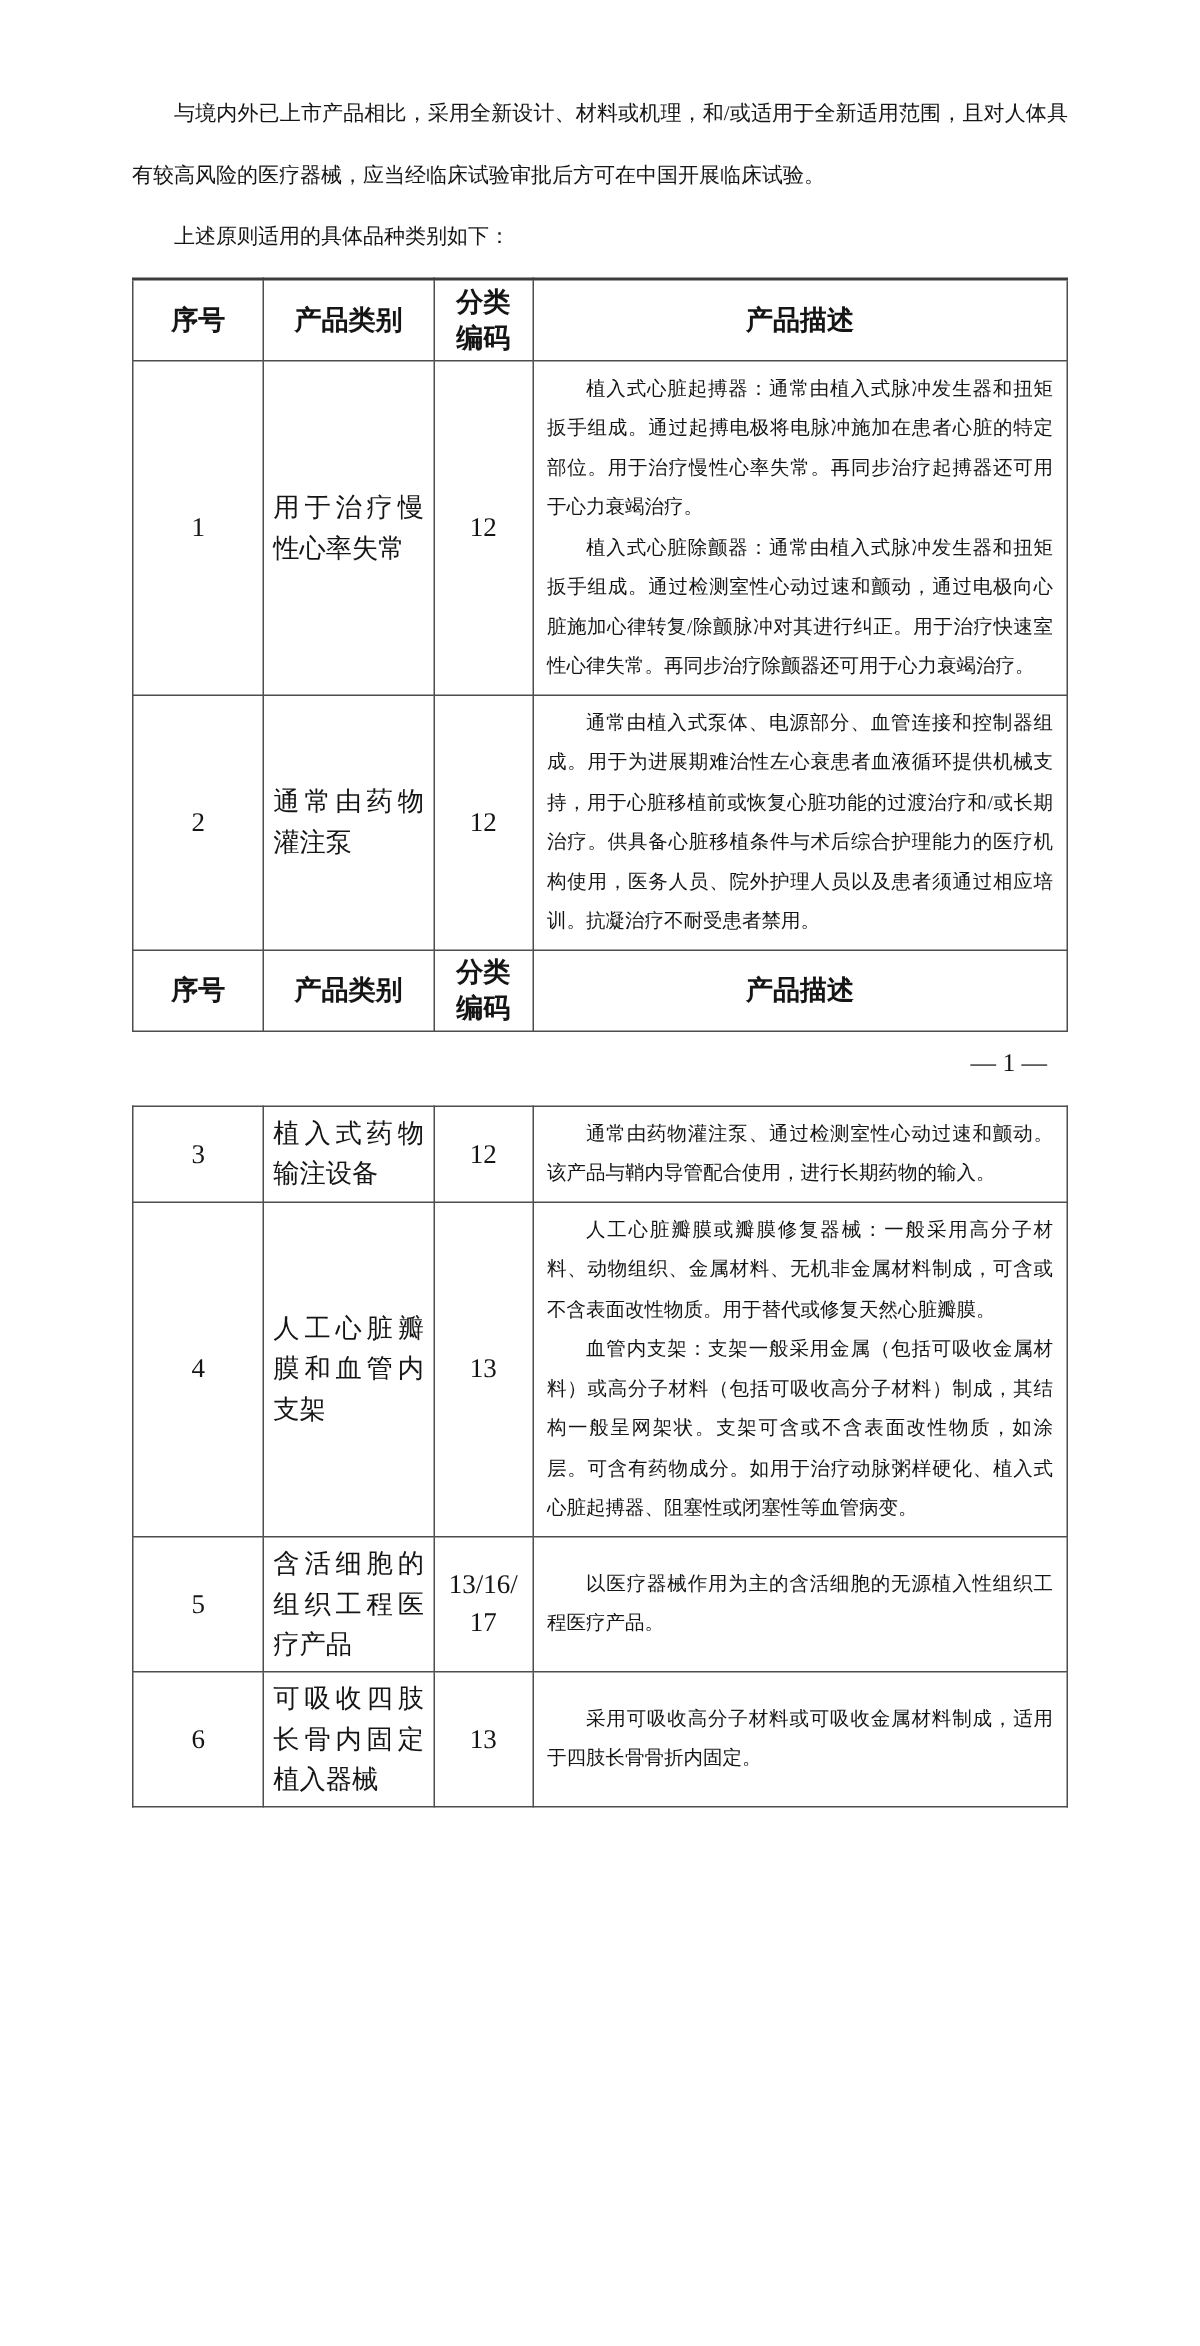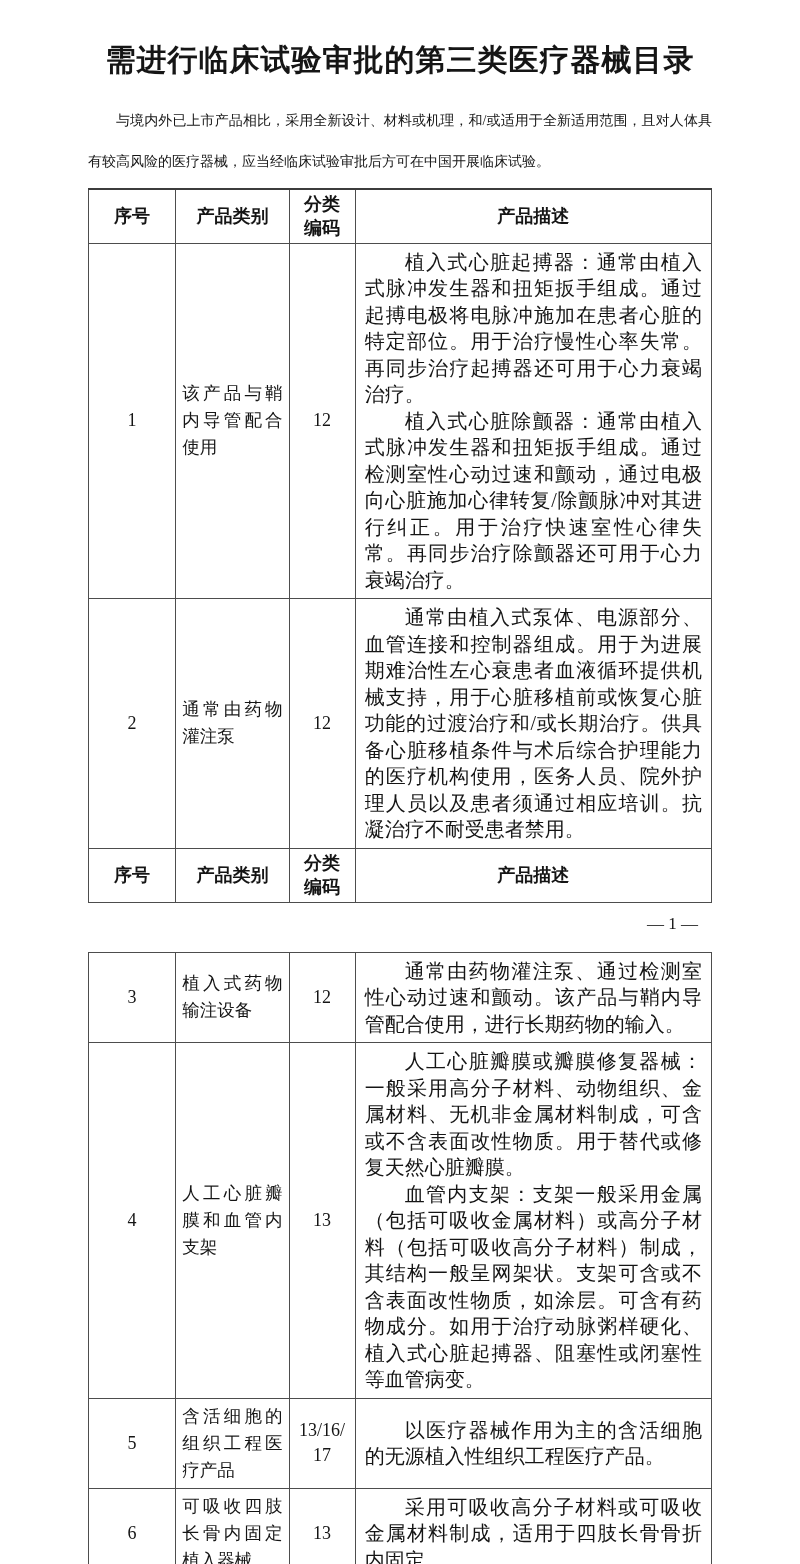--- a/index.html
+++ b/index.html
@@ -72,64 +72,64 @@
     font-size: 17.5px;
     line-height: 27px;
     padding: 4px 6px;
   }
   td.cell-desc {
     vertical-align: middle;
     padding: 5px 9px;
   }
   td.cell-desc p {
     margin: 0;
-    font-size: 20px;
+    font-size: 13px;
     line-height: 26.5px;
     text-align: justify;
     text-indent: 2em;
   }
   .page-number {
     text-align: right;
     font-size: 17px;
     padding: 11px 14px 12px 0;
   }
   .page-gap { height: 6px; }
 </style>
 </head>
 <body>
 
 <div class="page">
 
   <h1 class="doc-title">
-    <span class="t-line">需进行临床试验审批的第三类医疗器械目录</span>
   </h1>
 
   <div class="intro">
     <p>与境内外已上市产品相比，采用全新设计、材料或机理，和/或适用于全新适用范围，且对人体具有较高风险的医疗器械，应当经临床试验审批后方可在中国开展临床试验。</p>
+    <p>上述原则适用的具体品种类别如下：</p>
   </div>
 
   <table class="catalog first">
     <colgroup>
       <col class="c-index">
         <col class="c-category">
         <col class="c-code">
         <col class="c-desc">
     </colgroup>
     <tbody>
       <tr>
         <th>序号</th>
         <th>产品类别</th>
         <th class="code-head">分类
 编码</th>
         <th>产品描述</th>
       </tr>
 
       <tr>
         <td class="cell-center">1</td>
-        <td class="cell-category">该产品与鞘内导管配合使用</td>
+        <td class="cell-category">用于治疗慢性心率失常</td>
         <td class="cell-center cell-code">12</td>
         <td class="cell-desc">
           <p>植入式心脏起搏器：通常由植入式脉冲发生器和扭矩扳手组成。通过起搏电极将电脉冲施加在患者心脏的特定部位。用于治疗慢性心率失常。再同步治疗起搏器还可用于心力衰竭治疗。</p>
           <p>植入式心脏除颤器：通常由植入式脉冲发生器和扭矩扳手组成。通过检测室性心动过速和颤动，通过电极向心脏施加心律转复/除颤脉冲对其进行纠正。用于治疗快速室性心律失常。再同步治疗除颤器还可用于心力衰竭治疗。</p>
         </td>
       </tr>
 
       <tr>
         <td class="cell-center">2</td>
         <td class="cell-category">通常由药物灌注泵</td>

